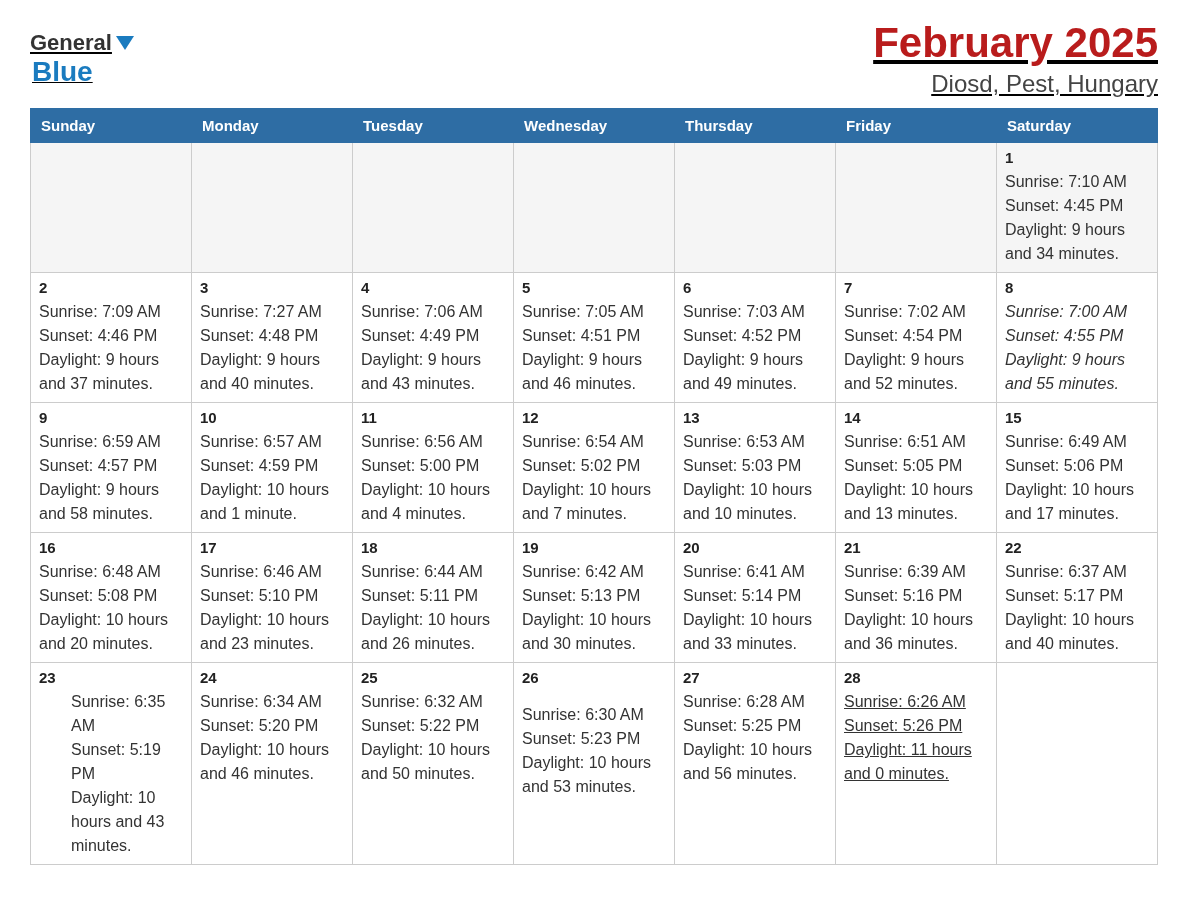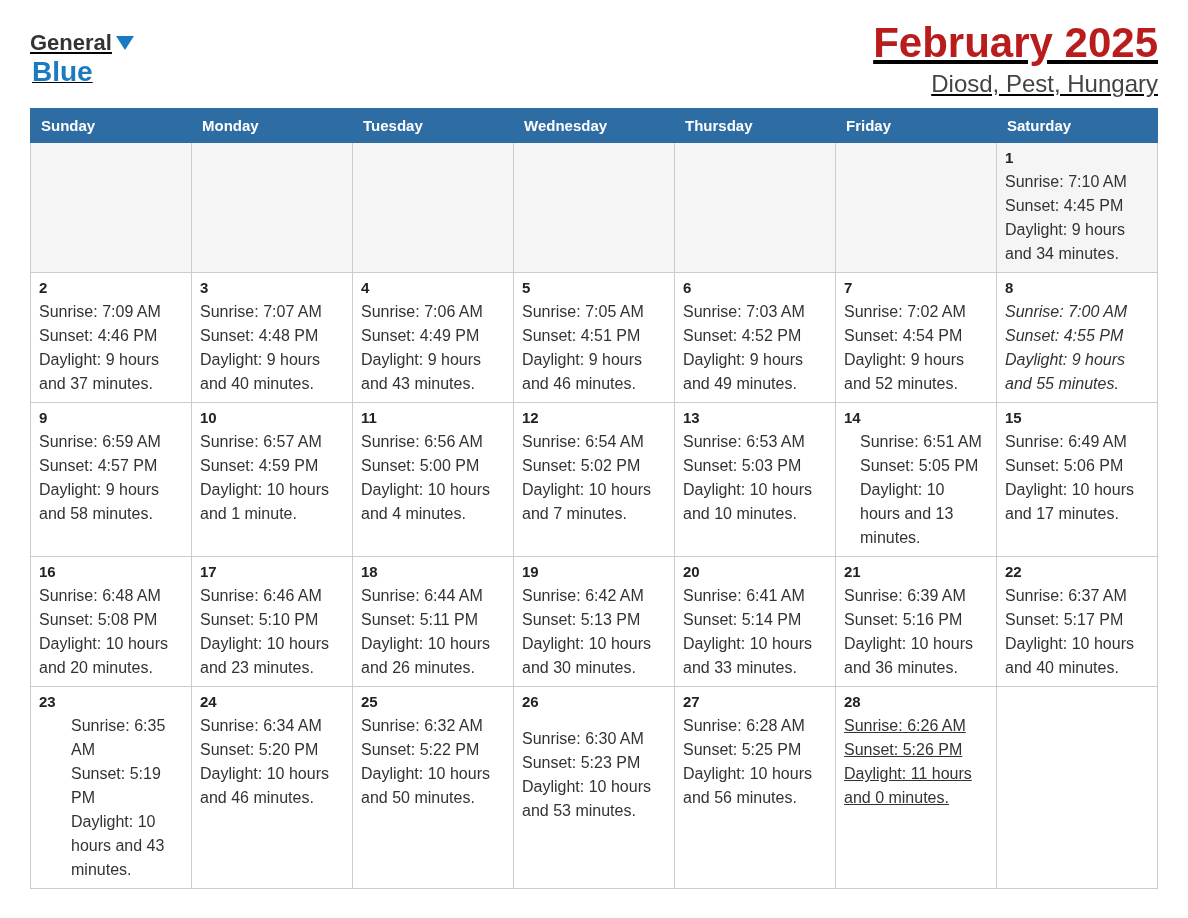--- a/index.html
+++ b/index.html
@@ -145,21 +145,21 @@
       </tr>
       <tr>
         <td>
           <span class="day-number">2</span>
           <div class="day-info" style="white-space: pre-line;">Sunrise: 7:09 AM
 Sunset: 4:46 PM
 Daylight: 9 hours and 37 minutes.</div>
         </td>
         <td>
           <span class="day-number">3</span>
-          <div class="day-info" style="white-space: pre-line;">Sunrise: 7:07 AM
+          <div class="day-info" style="white-space: pre-line;">Sunrise: 7:27 AM
 Sunset: 4:48 PM
 Daylight: 9 hours and 40 minutes.</div>
         </td>
         <td>
           <span class="day-number">4</span>
           <div class="day-info" style="white-space: pre-line;">Sunrise: 7:06 AM
 Sunset: 4:49 PM
 Daylight: 9 hours and 43 minutes.</div>
         </td>
         <td>
@@ -213,21 +213,21 @@
 Daylight: 10 hours and 7 minutes.</div>
         </td>
         <td>
           <span class="day-number">13</span>
           <div class="day-info" style="white-space: pre-line;">Sunrise: 6:53 AM
 Sunset: 5:03 PM
 Daylight: 10 hours and 10 minutes.</div>
         </td>
         <td>
           <span class="day-number">14</span>
-          <div class="day-info" style="white-space: pre-line; margin-left: 16px;">Sunrise: 6:51 AM
+          <div class="day-info" style="white-space: pre-line;">Sunrise: 6:51 AM
 Sunset: 5:05 PM
 Daylight: 10 hours and 13 minutes.</div>
         </td>
         <td>
           <span class="day-number">15</span>
           <div class="day-info" style="white-space: pre-line;">Sunrise: 6:49 AM
 Sunset: 5:06 PM
 Daylight: 10 hours and 17 minutes.</div>
         </td>
       </tr>

